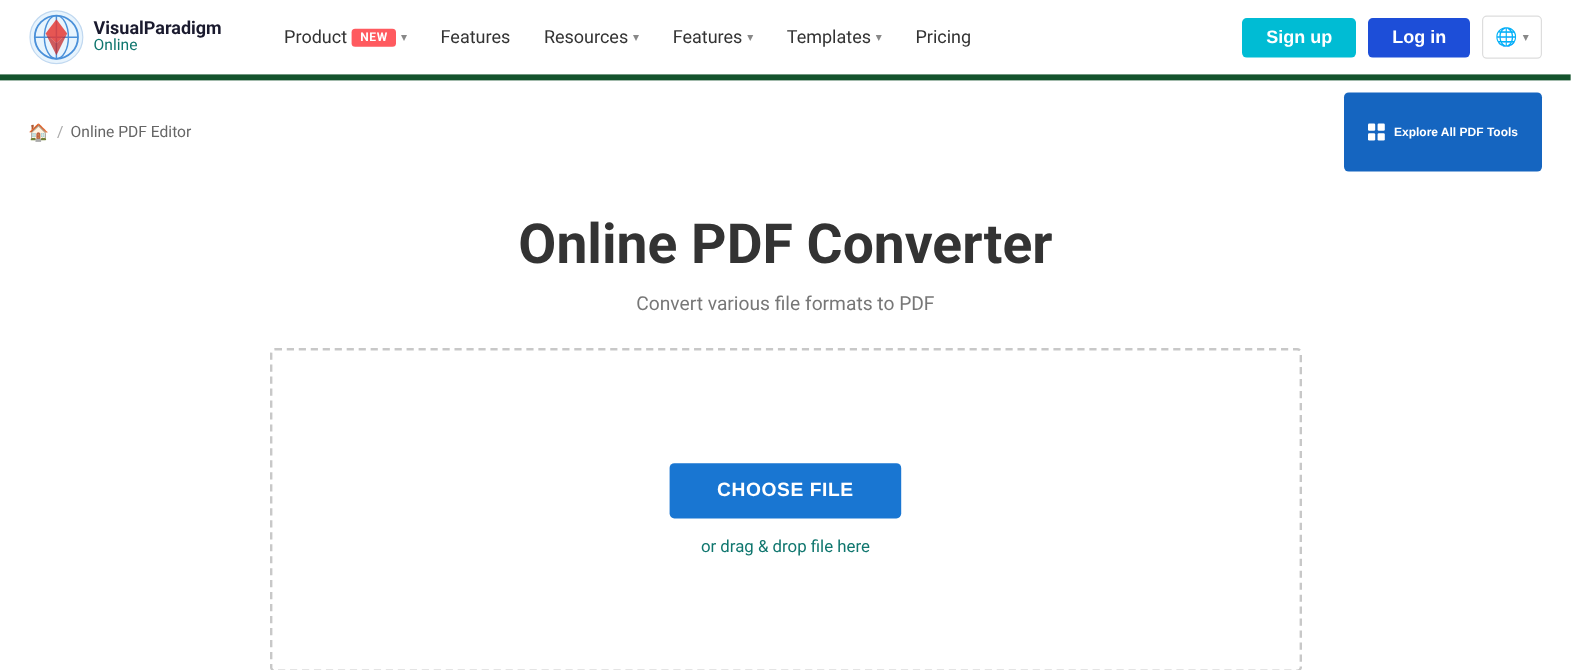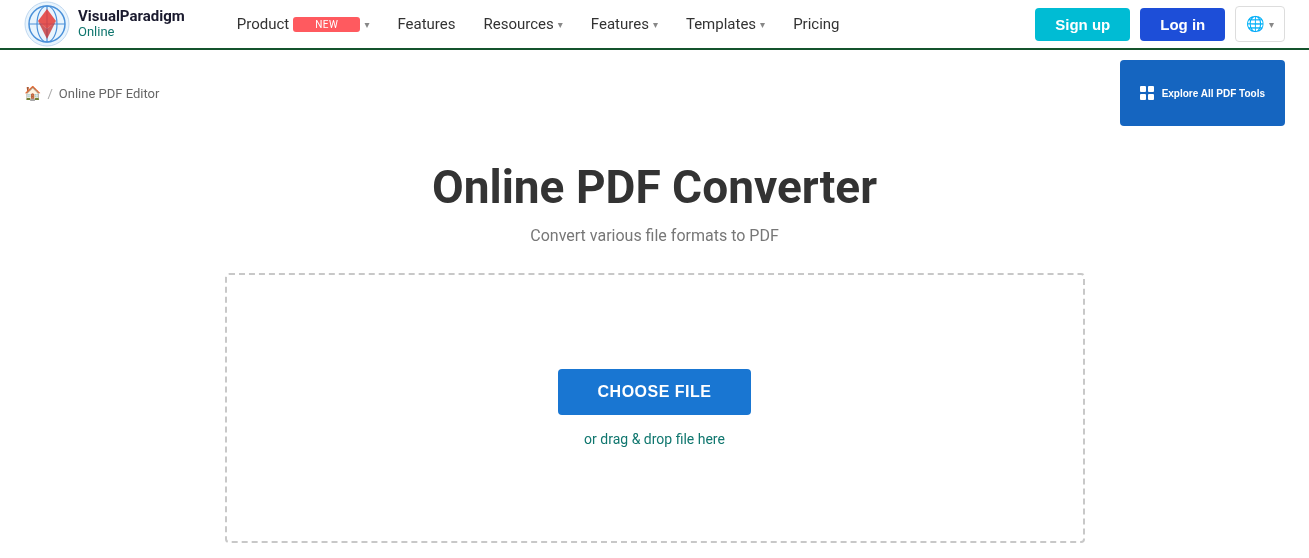--- a/index.html
+++ b/index.html
@@ -3,22 +3,22 @@
   <meta charset="utf-8">
   <style>
     * { margin: 0; padding: 0; box-sizing: border-box; }
     body { font-family: -apple-system, BlinkMacSystemFont, 'Segoe UI', Roboto, sans-serif; background: #fff; color: #333; }
 
     
     .navbar {
       display: flex;
       align-items: center;
       padding: 0 24px;
-      height: 50px;
-      border-bottom: 2px solid #14532d;
+      height: 67px;
+      border-bottom: 5px solid #14532d;
       background: #fff;
     }
     .navbar-logo {
       display: flex;
       align-items: center;
       gap: 8px;
       margin-right: 40px;
       text-decoration: none;
     }
     .logo-icon {
@@ -55,22 +55,22 @@
       color: #333;
       cursor: pointer;
       border-radius: 4px;
       user-select: none;
       white-space: nowrap;
     }
     .nav-badge {
       background: #ff5a5f;
       color: #fff;
       font-size: 10px;
-      font-weight: 400;
-      padding: 2px 22px;
+      font-weight: 700;
+      padding: 2px 7px;
       border-radius: 3px;
       letter-spacing: 0.5px;
     }
     .nav-chevron {
       font-size: 10px;
       color: #888;
     }
     .nav-actions {
       display: flex;
       align-items: center;

